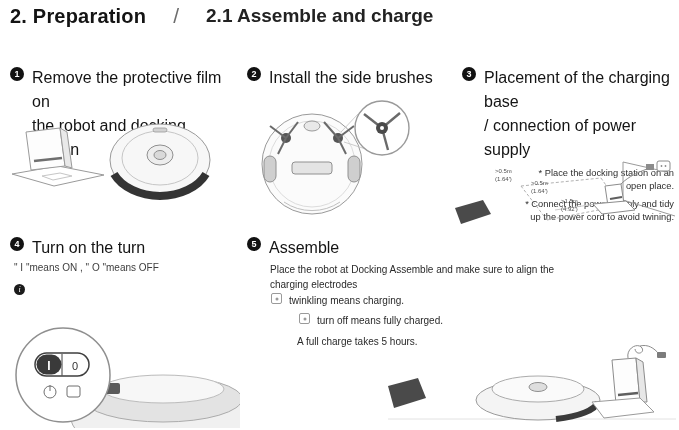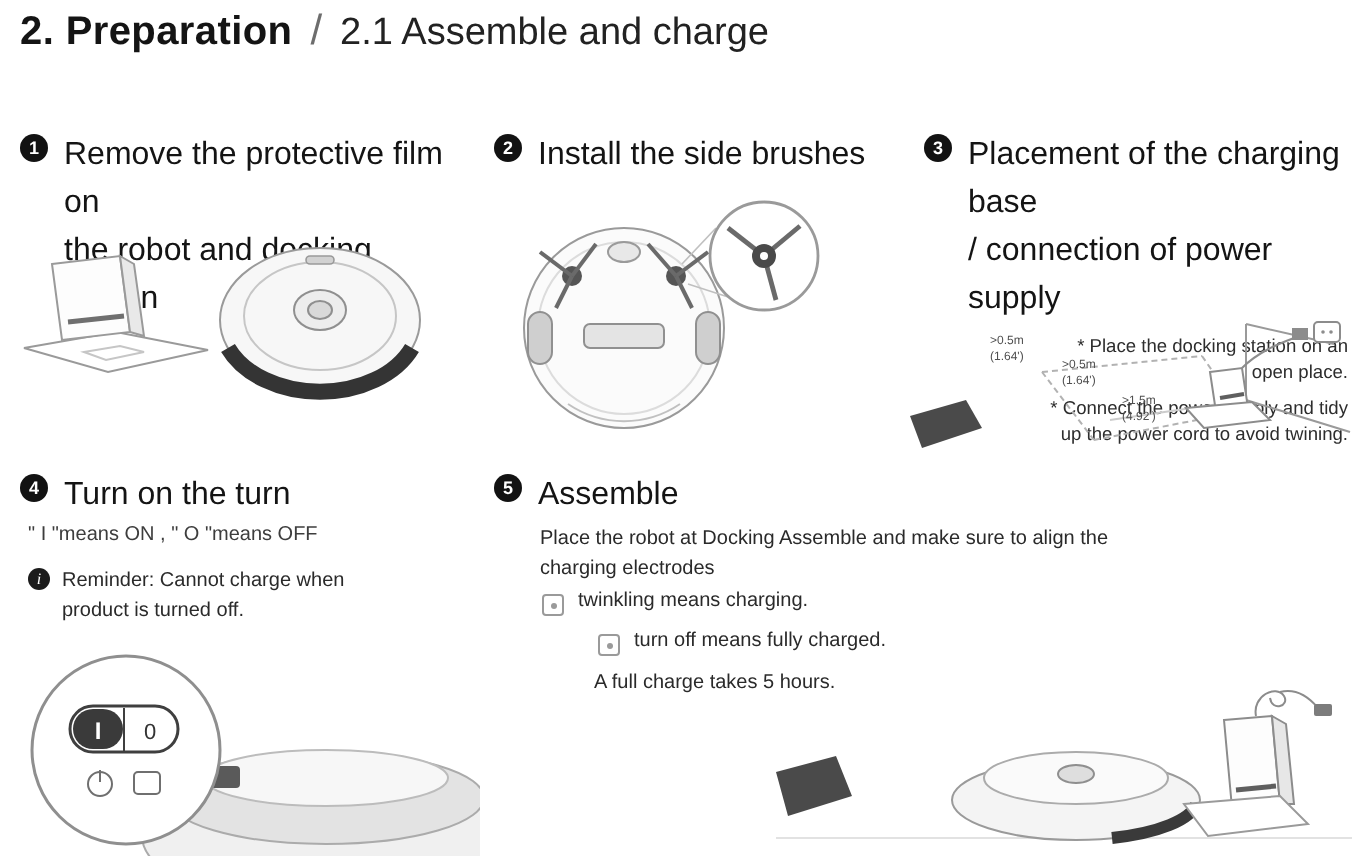--- a/index.html
+++ b/index.html
@@ -2,35 +2,35 @@
 <html><head>
 <meta charset="utf-8">
 <style>
   html,body{margin:0;padding:0;background:#fff;}
   .page{
     position:relative;width:679px;height:430px;background:#ffffff;overflow:hidden;
     font-family:"Liberation Sans",sans-serif;color:#1a1a1a;
   }
   .abs{position:absolute;}
   
-  .header{display:flex;align-items:flex-end;gap:9px;}
+  .header{display:flex;align-items:center;gap:27px;}
   .h-bold{font-size:20px;font-weight:700;color:#141414;letter-spacing:.2px;}
   .h-sep{font-size:21px;font-weight:300;color:#6d6d6d;}
-  .h-reg{font-size:19px;font-weight:400;color:#222;}
+  .h-reg{font-size:19px;font-weight:700;color:#222;}
   
   .step-head{display:flex;gap:8px;align-items:flex-start;}
   .badge{width:14px;height:14px;border-radius:50%;background:#121212;color:#fff;
     font-size:9px;font-weight:700;display:flex;align-items:center;justify-content:center;
     flex:none;margin-top:1px;}
   .title{font-weight:400;font-size:16px;color:#141414;line-height:1.5;white-space:pre-line;}
   .small{font-size:9.3px;color:#2d2d2d;line-height:1.45;white-space:pre-line;font-weight:400;margin-top:5px;text-align:right;}
   .small + .small{margin-top:4px;}
   .body-text{font-size:10px;color:#2a2a2a;line-height:1.5;white-space:pre-line;}
   .muted{color:#3d3d3d;}
-  .bullet-row{display:flex;align-items:flex-end;gap:7px;}
+  .bullet-row{display:flex;align-items:flex-start;gap:7px;}
   .indicator{width:9px;height:9px;border:1px solid #9a9a9a;border-radius:2px;position:relative;flex:none;background:#fff;}
   .indicator::after{content:"";position:absolute;width:3px;height:3px;border-radius:50%;
     background:#9a9a9a;left:50%;top:50%;transform:translate(-50%,-50%);}
   .reminder-row{display:flex;gap:6px;align-items:flex-start;}
   .reminder-icon{width:11px;height:11px;border-radius:50%;background:#1b1b1b;color:#fff;
     font-size:8px;font-family:"Liberation Serif",serif;font-style:italic;
     display:flex;align-items:center;justify-content:center;flex:none;margin-top:1px;}
   .tiny-label{position:absolute;font-size:6px;line-height:1.25;color:#4f4f4f;white-space:pre-line;}
 </style>
 </head>
@@ -159,22 +159,20 @@
 (4.92')</span>
   </div>
 
   <div class="abs step-head" style="left:10px;top:236px;width:210px;">
     <span class="badge">4</span>
     <span class="title">Turn on the turn</span>
   </div>
   <div class="abs body-text muted" style="left:14px;top:260px;">" I "means ON , " O "means OFF</div>
   <div class="abs reminder-row" style="left:14px;top:283px;width:190px;">
     <span class="reminder-icon">i</span>
-    <span class="body-text">Reminder: Cannot charge when
-product is turned off.</span>
   </div>
 
   <div class="abs" style="left:5px;top:322px;">
     <svg width="235" height="106" viewBox="0 0 235 106">
       <g>
         <ellipse cx="158" cy="96" rx="92" ry="36" fill="#f0f0f0" stroke="#ababab"></ellipse>
         <ellipse cx="158" cy="77" rx="79" ry="23" fill="#e3e3e3" stroke="#ababab"></ellipse>
         <ellipse cx="158" cy="67" rx="61" ry="14" fill="#f7f7f7" stroke="#bcbcbc"></ellipse>
         <rect x="98" y="61" width="17" height="11" rx="2" fill="#5a5a5a"></rect>
       </g>

